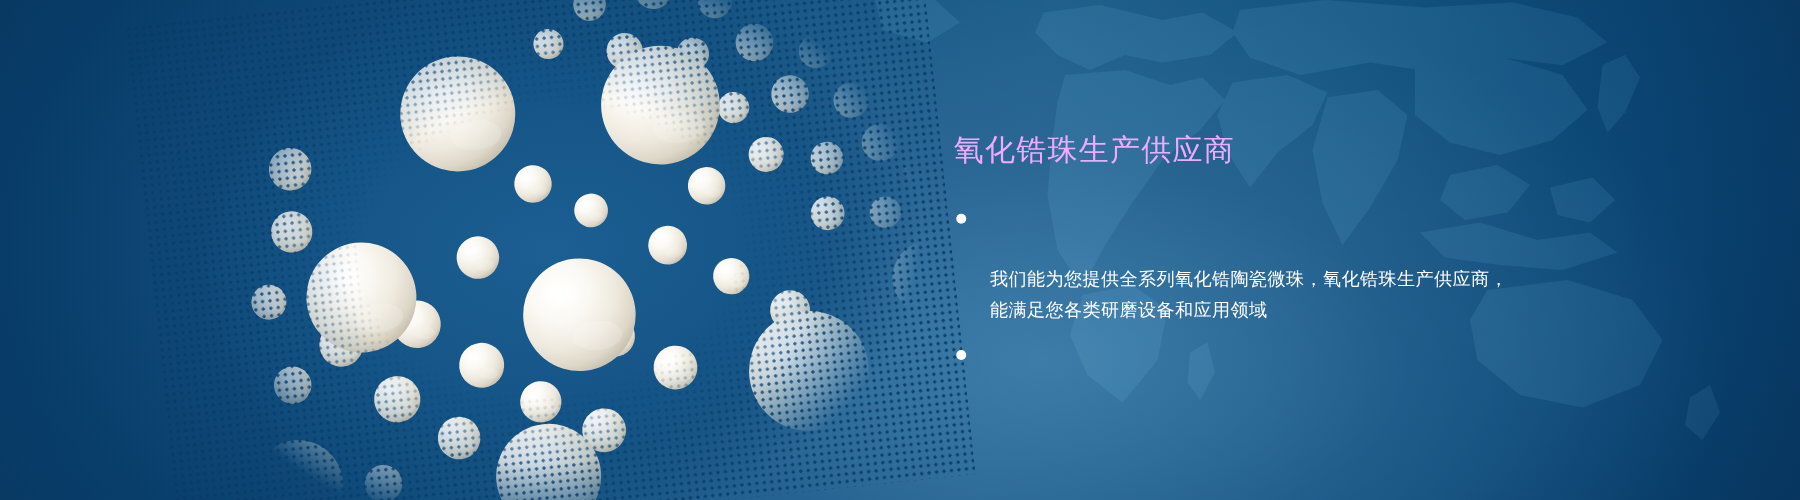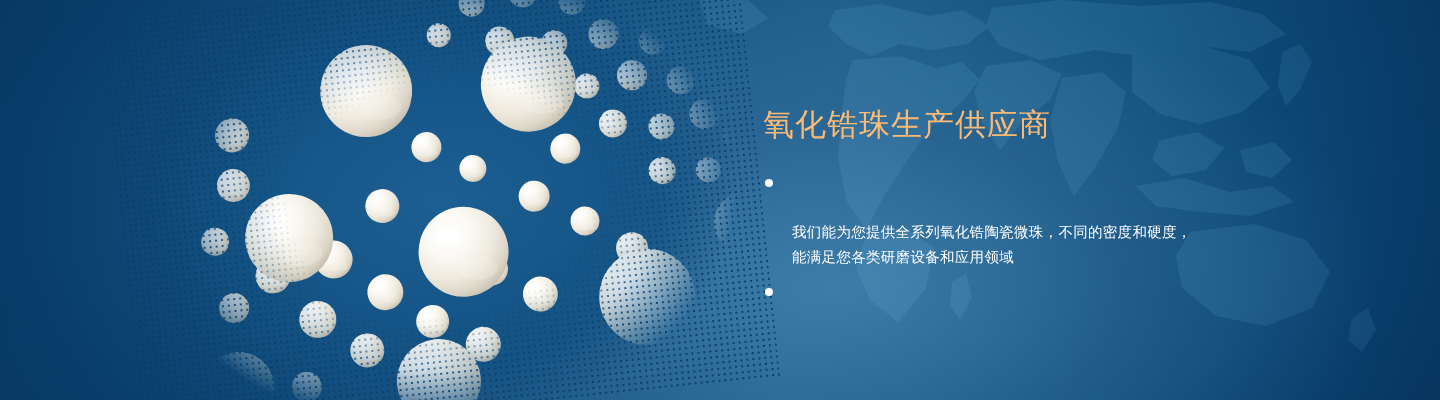--- a/index.html
+++ b/index.html
@@ -84,24 +84,24 @@
   
   .copy {
     position: absolute;
     left: 763px;
     top: 108px;
     width: 470px;
   }
 
   .headline {
     margin: 0 0 28px 0;
-    font-size: 31px;
+    font-size: 24px;
     line-height: 1.1;
     font-weight: 400;
-    color: #fdba74;
+    color: #f0abfc;
     letter-spacing: 1px;
     white-space: nowrap;
   }
 
   .bullets {
     list-style: none;
     margin: 0;
     padding: 0;
   }
   .bullet {
@@ -263,21 +263,21 @@
   <div class="halftone"></div>
 
   <div class="bg-vignette"></div>
 
   <div class="copy">
     <h1 class="headline">氧化锆珠生产供应商</h1>
 
     <ul class="bullets">
       <li class="bullet">
         <span class="dot"></span>
-        <span>我们能为您提供全系列氧化锆陶瓷微珠，不同的密度和硬度，
+        <span>我们能为您提供全系列氧化锆陶瓷微珠，氧化锆珠生产供应商，
 能满足您各类研磨设备和应用领域</span>
       </li>
       <li class="bullet">
         <span class="dot"></span>
         
       </li>
     </ul>
   </div>
 
 </div>

